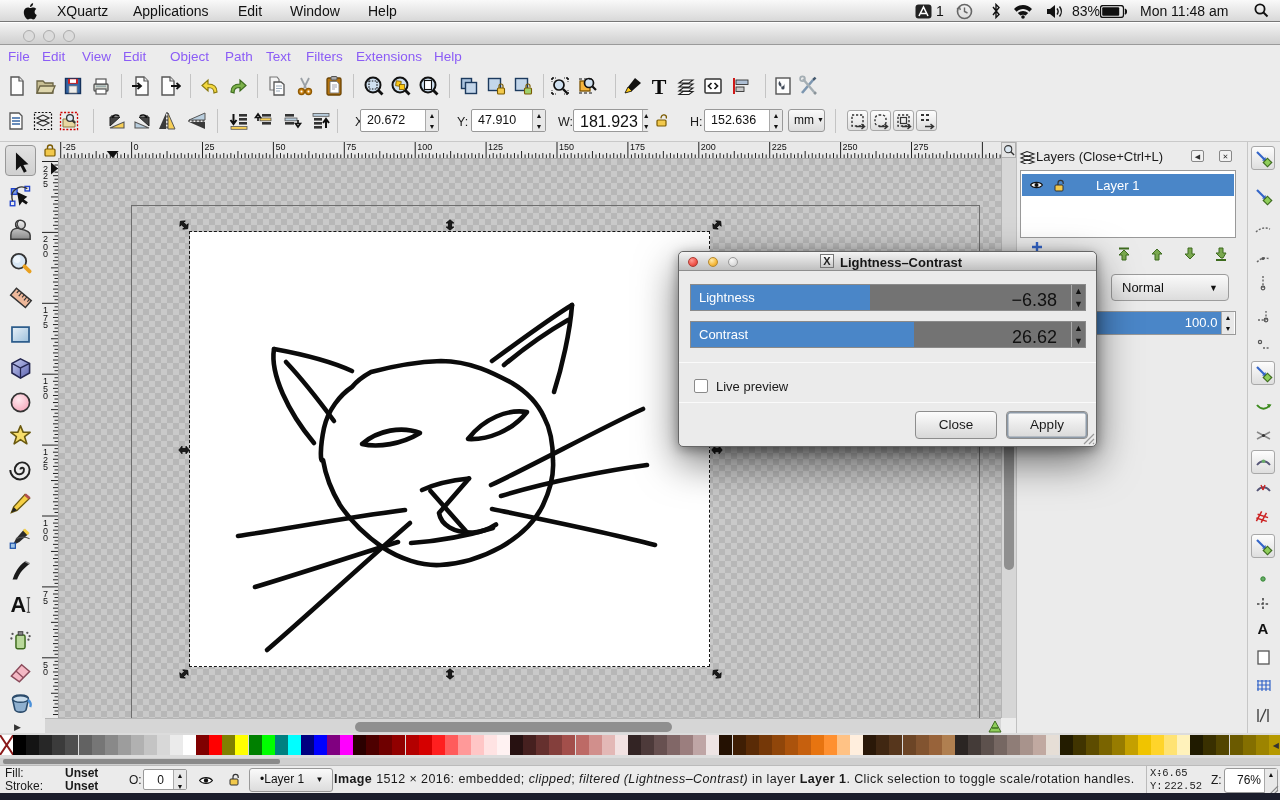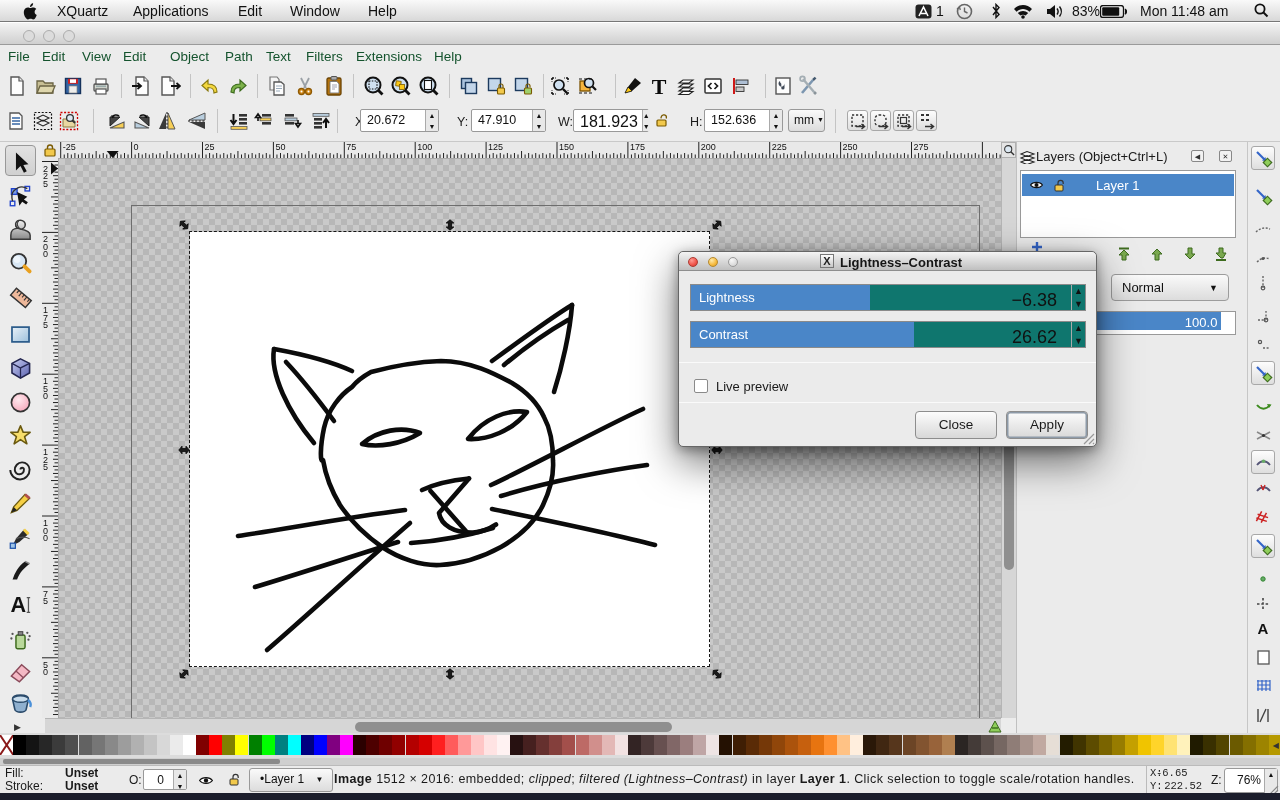--- a/index.html
+++ b/index.html
@@ -2,21 +2,21 @@
 <html><head><meta charset="utf-8"><style>
 * { margin:0; padding:0; box-sizing:border-box; }
 body { width:1280px; height:800px; overflow:hidden; font-family:"Liberation Sans", sans-serif; position:relative; background:#ececec; }
 #macbar { position:absolute; left:0; top:0; width:1280px; height:22px; background:linear-gradient(#f9f9f9,#d8d8d8); border-bottom:1px solid #777; }
 .macitem { position:absolute; top:3px; font-size:14px; color:#111; }
 #titlebar { position:absolute; left:0; top:22px; width:1280px; height:23px; background:linear-gradient(#f3f3f3,#cfcfcf); border-bottom:1px solid #9a9a9a; border-top:1px solid #fff; }
 .tlg { position:absolute; top:6.5px; width:12px; height:12px; border-radius:50%; background:#dcdcdc; border:1px solid #adadad; }
 #wtitle { position:absolute; top:4px; width:100%; text-align:center; font-size:13.5px; color:#3c3c3c; }
 #xicon { display:inline-block; width:15px; height:15px; background:linear-gradient(#fdfdfd,#cfcfcf); border:1px solid #888; border-radius:3px; font-size:11px; line-height:14px; color:#333; margin-right:6px; vertical-align:-2px; font-weight:bold; }
 #inkmenu { position:absolute; left:0; top:45px; width:1280px; height:23px; background:#ececec; }
-.inkitem { position:absolute; top:4px; font-size:13.5px; color:#14532d; }
+.inkitem { position:absolute; top:4px; font-size:13.5px; color:#8b5cf6; }
 #toolbar1 { position:absolute; left:0; top:68px; width:1280px; height:36px; background:#ececec; }
 #toolbar2 { position:absolute; left:0; top:104px; width:1280px; height:38px; background:#ececec; border-bottom:1px solid #c9c9c9; }
 .vsep { position:absolute; width:1px; background:#c4c4c4; }
 .lbl { position:absolute; font-size:12.5px; color:#1a1a1a; }
 .spinbox { position:absolute; height:23px; background:#fff; border:1px solid #999; border-radius:2px; display:flex; }
 .spinval { flex:1; padding:3px 4px 0 6px; color:#111; }
 .spinbtns { width:13px; border-left:1px solid #aaa; display:flex; flex-direction:column; background:#e8e8e8; height:100%; }
 .su,.sd { flex:1; font-size:7px; color:#111; text-align:center; line-height:11px; }
 .mmdrop { position:absolute; left:788px; top:109px; width:37px; height:23px; background:linear-gradient(#fafafa,#dcdcdc); border:1px solid #999; border-radius:3px; font-size:12px; color:#111; padding:3px 0 0 5px; white-space:nowrap; }
 .tbtn { position:absolute; background:linear-gradient(#fdfdfd,#dedede); border:1px solid #a8a8a8; border-radius:3px; }
@@ -32,41 +32,41 @@
 #vscroll { position:absolute; left:1001px; top:158px; width:15px; height:560px; background:#d6d6d6; border-left:1px solid #b5b5b5; }
 #vthumb { position:absolute; left:2px; top:268px; width:10px; height:144px; background:#8f8f8f; border-radius:5px; }
 #hscroll { position:absolute; left:45px; top:718px; width:956px; height:15px; background:#d6d6d6; border-top:1px solid #b5b5b5; }
 #hthumb { position:absolute; left:310px; top:2.5px; width:317px; height:10px; background:#8f8f8f; border-radius:5px; }
 #rpanel { position:absolute; left:1016px; top:142px; width:231px; height:591px; background:#ebebeb; border-left:1px solid #c0c0c0; }
 #snapbar { position:absolute; left:1247px; top:142px; width:33px; height:591px; background:#ebebeb; border-left:1px solid #c6c6c6; }
 .pbtn { position:absolute; width:13px; height:12px; border:1px solid #888; border-radius:2px; background:#f2f2f2; font-size:7px; text-align:center; line-height:11px; color:#333; }
 #layerlist { position:absolute; left:1020px; top:170px; width:216px; height:68px; background:#fff; border:1px solid #999; }
 #layerrow { position:absolute; left:1px; top:3px; width:212px; height:22px; background:#4a86c8; }
 #blend { position:absolute; left:1111px; top:274px; width:118px; height:27px; background:linear-gradient(#fafafa,#dcdcdc); border:1px solid #9c9c9c; border-radius:4px; font-size:13px; color:#111; padding:5px 0 0 10px; }
-#opac { position:absolute; left:1024px; top:311px; width:212px; height:24px; background:#fff; border:1px solid #999; display:flex;flex-direction:column; }
+#opac { position:absolute; left:1024px; top:311px; width:212px; height:24px; background:#fff; border:1px solid #999; display:flex; }
 #opacfill { width:196px; background:#4a86c8; color:#fff; font-size:13px; text-align:right; padding-top:3px; }
 #palette { position:absolute; left:0; top:733px; width:1280px; height:25px; background:#dcdcdc; }
 .sw { position:absolute; top:2px; width:13.08px; height:20px; }
 .swx { background:#fff; }
 #palscroll { position:absolute; left:0; top:758px; width:1280px; height:7px; background:#cfcfcf; }
 #palthumb { position:absolute; left:3px; top:1px; width:277px; height:5px; background:#8a8a8a; border-radius:2px; }
 #statusbar { position:absolute; left:0; top:765px; width:1280px; height:28px; background:#ebebeb; border-top:1px solid #bbb; }
 .st { position:absolute; font-size:12px; color:#1a1a1a; white-space:nowrap; overflow:hidden; }
 .stb { font-weight:bold; }
 .mono { position:absolute; font-family:"Liberation Mono", monospace; font-size:10.5px; color:#222; }
 #layerbtn { position:absolute; left:249px; top:768px; width:84px; height:24px; background:linear-gradient(#fafafa,#dcdcdc); border:1px solid #999; border-radius:3px; font-size:12px; color:#111; padding:3px 0 0 10px; }
 #zoombox { position:absolute; left:1224px; top:768px; width:54px; height:25px; background:#fff; border:1px solid #999; border-radius:3px; display:flex; font-size:12px; }
 #zoombox > span:first-child { flex:1; text-align:right; padding:4px 3px 0 0; color:#111; }
 #darkstrip { position:absolute; left:0; top:793px; width:1280px; height:7px; background:#1c1e2c; }
 #dialog { position:absolute; left:678px; top:251px; width:419px; height:196px; background:#ebebeb; border:1px solid #666; border-radius:5px; box-shadow:0 15px 40px rgba(0,0,0,0.55), 0 3px 12px rgba(0,0,0,0.35); }
 #dtitle { position:absolute; left:0; top:0; width:100%; height:19px; background:linear-gradient(#f4f4f4,#bfbfbf); border-bottom:1px solid #8e8e8e; border-radius:5px 5px 0 0; }
 .tl { position:absolute; top:4.5px; width:10px; height:10px; border-radius:50%; border:1px solid; }
 #dxicon { position:absolute; left:141px; top:2px; width:14px; height:14px; background:linear-gradient(#fdfdfd,#c8c8c8); border:1px solid #777; font-size:11px; line-height:13px; text-align:center; color:#222; font-weight:bold; }
 #dtext { position:absolute; left:161px; top:2.5px; font-size:13px; font-weight:bold; color:#151515; }
-.drow { position:absolute; left:11px; width:396px; height:27px; background:#0f766e; border:1px solid #8a8a8a; }
+.drow { position:absolute; left:11px; width:396px; height:27px; background:#737373; border:1px solid #8a8a8a; }
 .dfill { position:absolute; left:0; top:0; height:25px; background:#4a86c8; }
 .dlab { position:absolute; left:8px; top:5px; font-size:13px; color:#fff; }
 .dval { position:absolute; right:28px; top:5px; font-size:18px; color:#111; }
 .dspin { position:absolute; right:0; top:0; width:14px; height:25px; border-left:1px solid #aaa; display:flex; flex-direction:column; }
 .dsu,.dsd { flex:1; font-size:9px; color:#111; text-align:center; line-height:12.5px; }
 .dsep { position:absolute; left:0; width:100%; height:1px; background:#d4d4d4; border-bottom:1px solid #fafafa; }
 #dcheck { position:absolute; left:15px; top:127px; width:14px; height:14px; background:#fff; border:1px solid #8a8a8a; border-radius:2px; }
 #dchecklab { position:absolute; left:37px; top:127px; font-size:13px; color:#1a1a1a; }
 .dbtn { position:absolute; top:159px; width:82px; height:28px; background:linear-gradient(#fcfcfc,#d8d8d8); border:1px solid #8d8d8d; border-radius:4px; text-align:center; font-size:13.5px; color:#1a1a1a; padding-top:5px; }
 </style></head>
@@ -1110,21 +1110,21 @@
 <svg width="20" height="20" viewBox="0 0 20 20" style="position:absolute;left:1253px;top:676px">
     <path d="M4,5 h13 M4,9 h13 M4,13 h13 M5,4 v11 M9,4 v11 M13,4 v11 M17,4 v11" stroke="#3465c8" stroke-width="1.2"></path>
   </svg>
 <svg width="20" height="20" viewBox="0 0 20 20" style="position:absolute;left:1253px;top:705px">
     <path d="M5,4 v13 M15,4 v13 M13,4 L7,17" stroke="#444" stroke-width="1.4"></path>
   </svg>
 
 <svg width="17" height="14" viewBox="0 0 17 14" style="position:absolute;left:1019px;top:150px">
     <path d="M2,4 L8,1.5 L15,4 L8,6.5 Z M2,8 L8,5.5 L15,8 L8,10.5 Z M2,12 L8,9.5 L15,12 L8,14.5 Z" fill="#f7f7f7" stroke="#222" stroke-width="1.1"></path>
   </svg>
-<span style="position:absolute;left:1036px;top:149px;font-size:13px;color:#1a1a1a">Layers (Object+Ctrl+L)</span>
+<span style="position:absolute;left:1036px;top:149px;font-size:13px;color:#1a1a1a">Layers (Close+Ctrl+L)</span>
 <div class="pbtn" style="left:1191px;top:150px">◀</div>
 <div class="pbtn" style="left:1219px;top:150px">✕</div>
 <div id="layerlist">
     <div id="layerrow"></div>
   </div>
 <svg width="13" height="10" viewBox="0 0 13 10" style="position:absolute;left:1030px;top:180px">
     <path d="M0.5,5 C3,1.5 10,1.5 12.5,5 C10,8.5 3,8.5 0.5,5 Z" fill="#fff" stroke="#111" stroke-width="1.1"></path>
     <circle cx="6.5" cy="5" r="2" fill="#111"></circle>
   </svg>
 <svg width="12" height="13" viewBox="0 0 12 13" style="position:absolute;left:1054px;top:179px">

